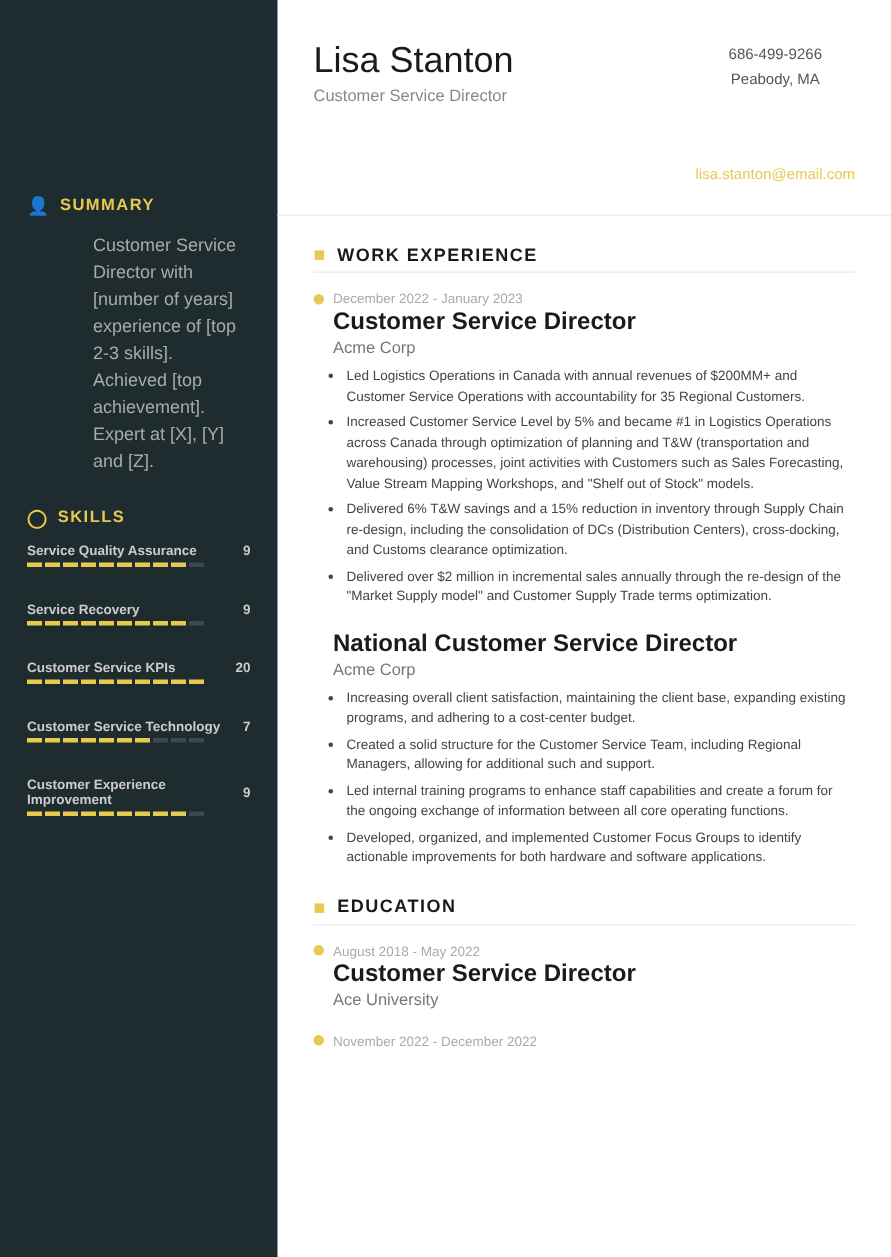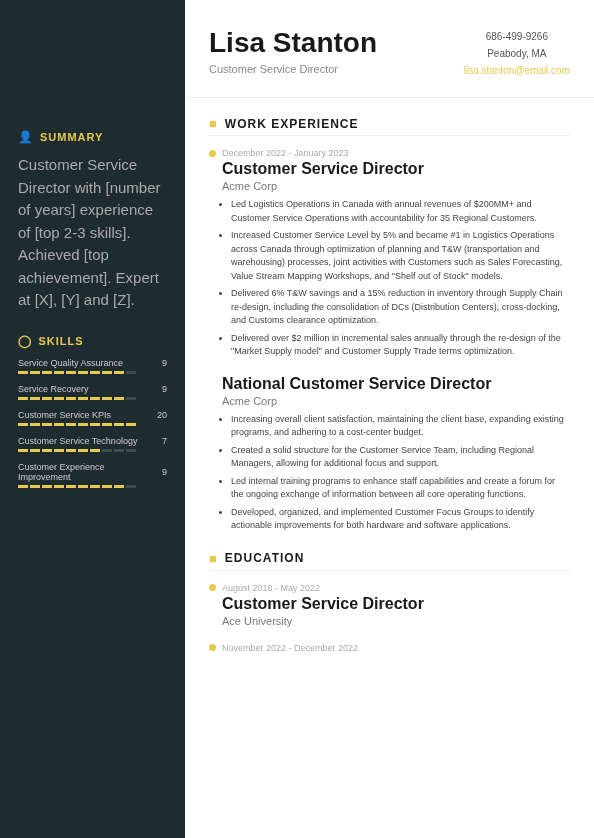--- a/index.html
+++ b/index.html
@@ -35,28 +35,30 @@
       font-size: 11px;
       font-weight: bold;
       text-transform: uppercase;
       letter-spacing: 1px;
       margin-bottom: 10px;
     }
     .sidebar-section-title .icon {
       font-size: 12px;
     }
     .summary-text {
-      font-size: 15px;
+      font-size: 12px;
       color: #aaa;
       line-height: 1.5;
       margin-bottom: 22px;
+      margin-left: 44px;
     }
     .skills-section { margin-top: 4px; }
     .skill-item {
-      margin-bottom: 10px;
+      margin-bottom: 23px;
+      font-weight: bold;
     }
     .skill-header {
       display: flex;
       justify-content: space-between;
       align-items: center;
       margin-bottom: 3px;
     }
     .skill-name {
       font-size: 9px;
       color: #ccc;
@@ -87,38 +89,39 @@
     }
     .header {
       padding: 28px 24px 18px 24px;
       border-bottom: 1px solid #eee;
       display: flex;
       justify-content: space-between;
       align-items: flex-start;
     }
     .header-left {}
     .name {
-      font-size: 28px;
-      font-weight: bold;
+      font-size: 24px;
+      font-weight: normal;
       color: #1a1a1a;
       line-height: 1.1;
     }
     .title {
       font-size: 11px;
       color: #888;
       margin-top: 4px;
     }
     .header-right {
       text-align: center;
       font-size: 10px;
       color: #555;
       line-height: 1.7;
     }
     .email {
       color: #e8c94f;
+      margin-top: 46px;
     }
     .content {
       padding: 18px 24px;
     }
     .section {
       margin-bottom: 18px;
     }
     .section-title {
       display: flex;
       align-items: center;
@@ -326,21 +329,21 @@
                 <li>Increased Customer Service Level by 5% and became #1 in Logistics Operations across Canada through optimization of planning and T&amp;W (transportation and warehousing) processes, joint activities with Customers such as Sales Forecasting, Value Stream Mapping Workshops, and "Shelf out of Stock" models.</li>
                 <li>Delivered 6% T&amp;W savings and a 15% reduction in inventory through Supply Chain re-design, including the consolidation of DCs (Distribution Centers), cross-docking, and Customs clearance optimization.</li>
                 <li>Delivered over $2 million in incremental sales annually through the re-design of the "Market Supply model" and Customer Supply Trade terms optimization.</li>
               </ul>
             </div>
             <div class="job">
               <div class="job-title">National Customer Service Director</div>
               <div class="job-company">Acme Corp</div>
               <ul class="job-bullets">
                 <li>Increasing overall client satisfaction, maintaining the client base, expanding existing programs, and adhering to a cost-center budget.</li>
-                <li>Created a solid structure for the Customer Service Team, including Regional Managers, allowing for additional focus and support.</li>
+                <li>Created a solid structure for the Customer Service Team, including Regional Managers, allowing for additional such and support.</li>
                 <li>Led internal training programs to enhance staff capabilities and create a forum for the ongoing exchange of information between all core operating functions.</li>
                 <li>Developed, organized, and implemented Customer Focus Groups to identify actionable improvements for both hardware and software applications.</li>
               </ul>
             </div>
           </div>
       </div>
 
       <div class="section">
         <div class="section-title">
           <span class="section-icon">■</span>

